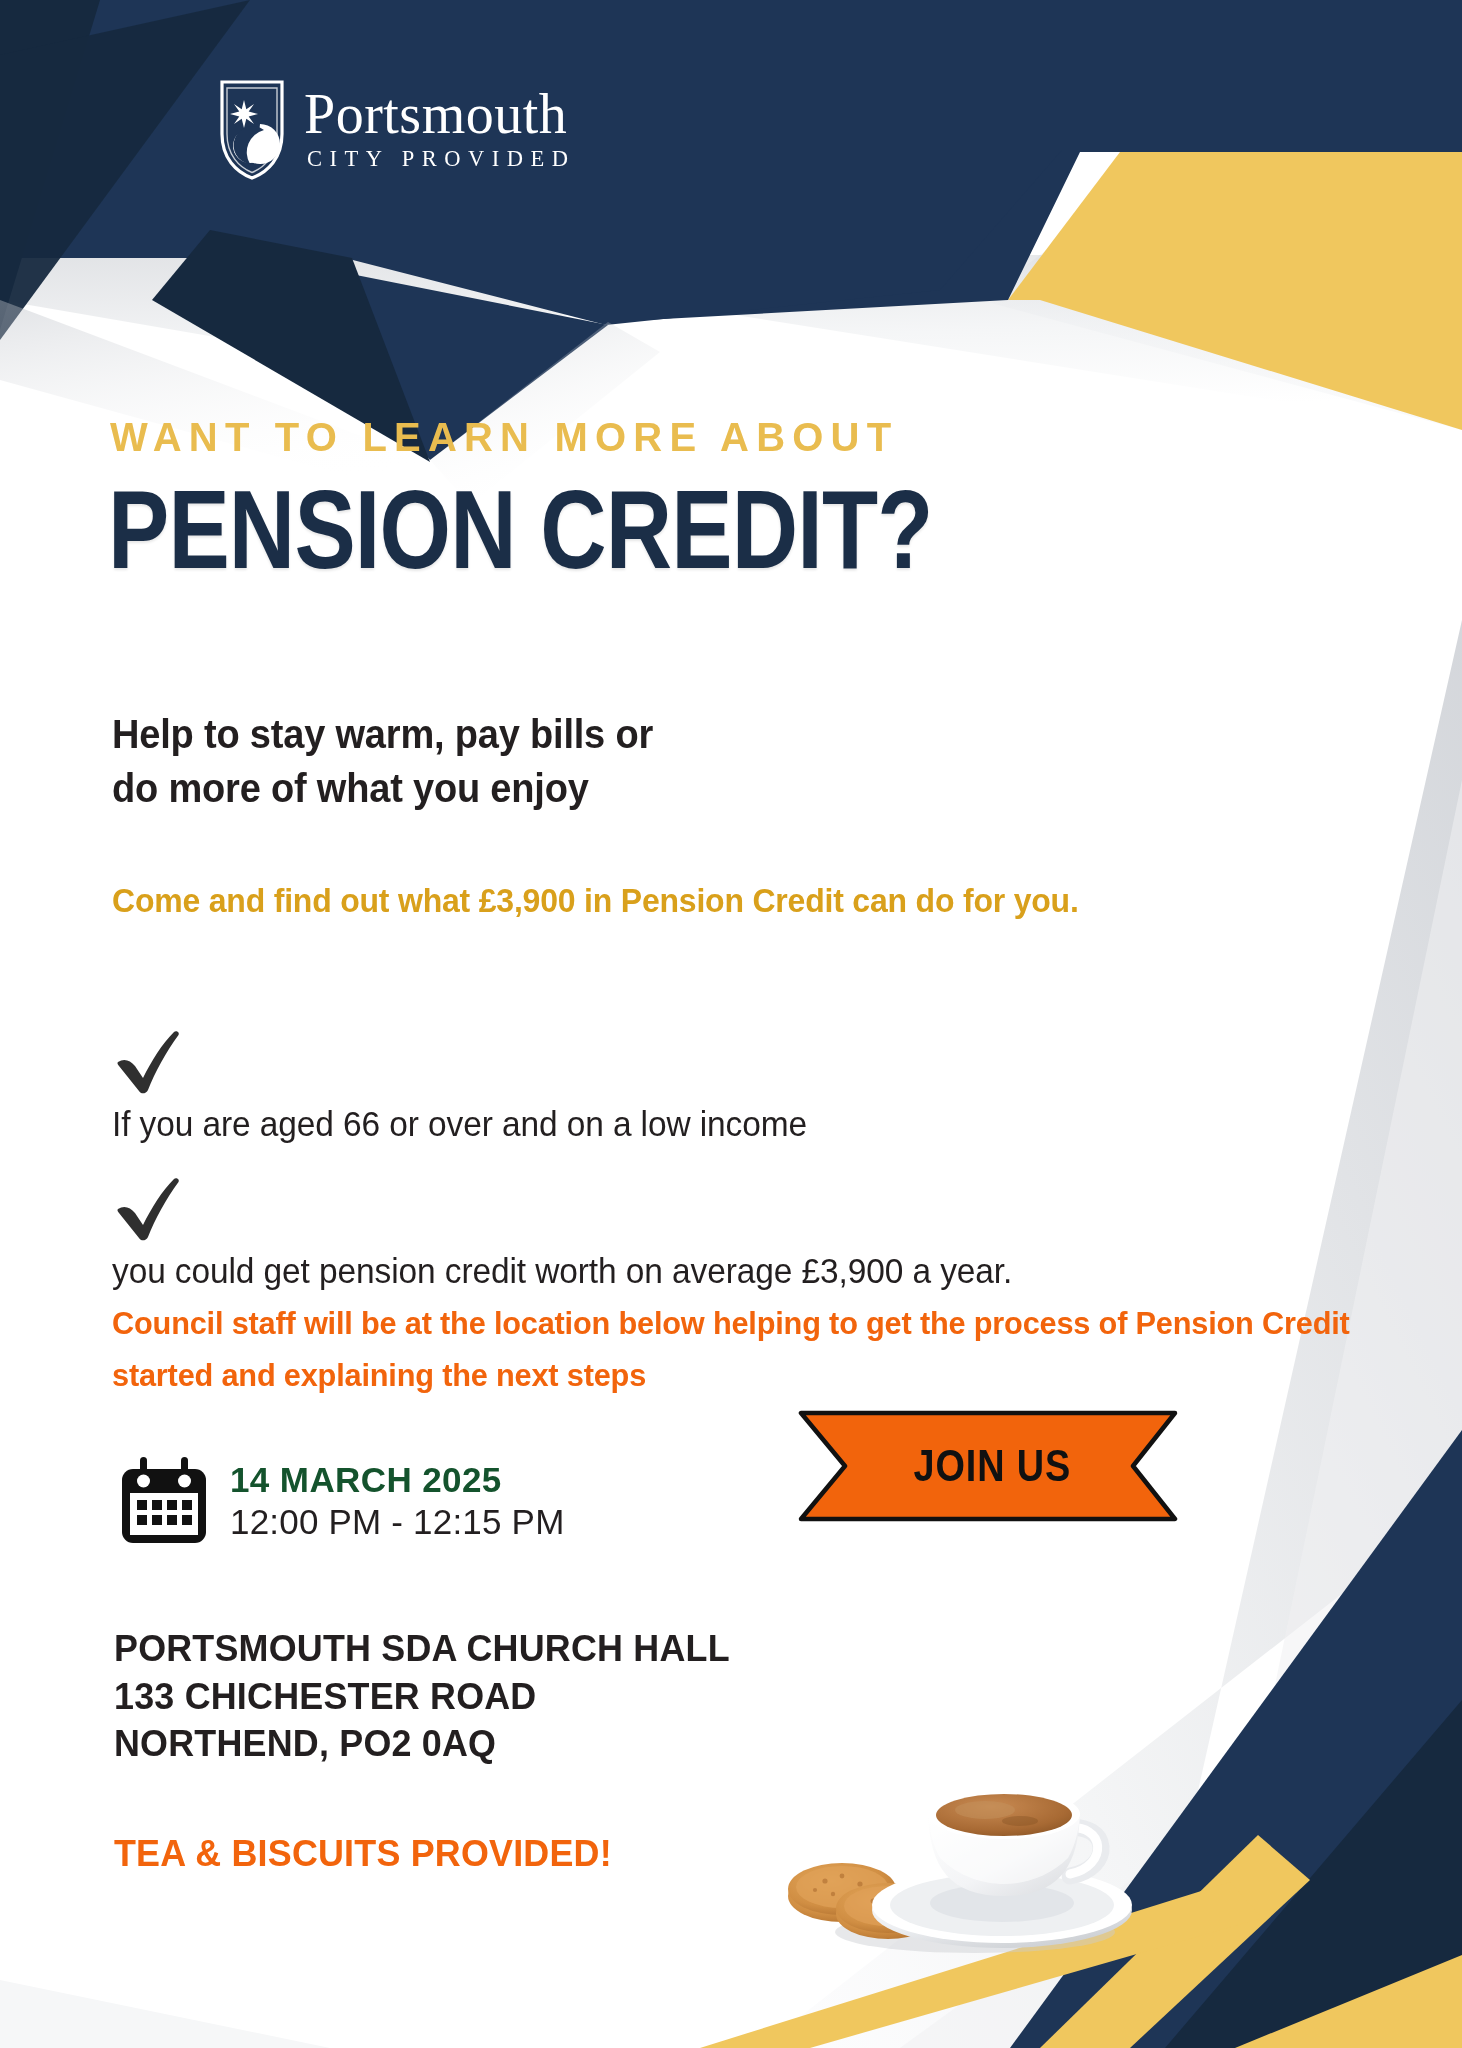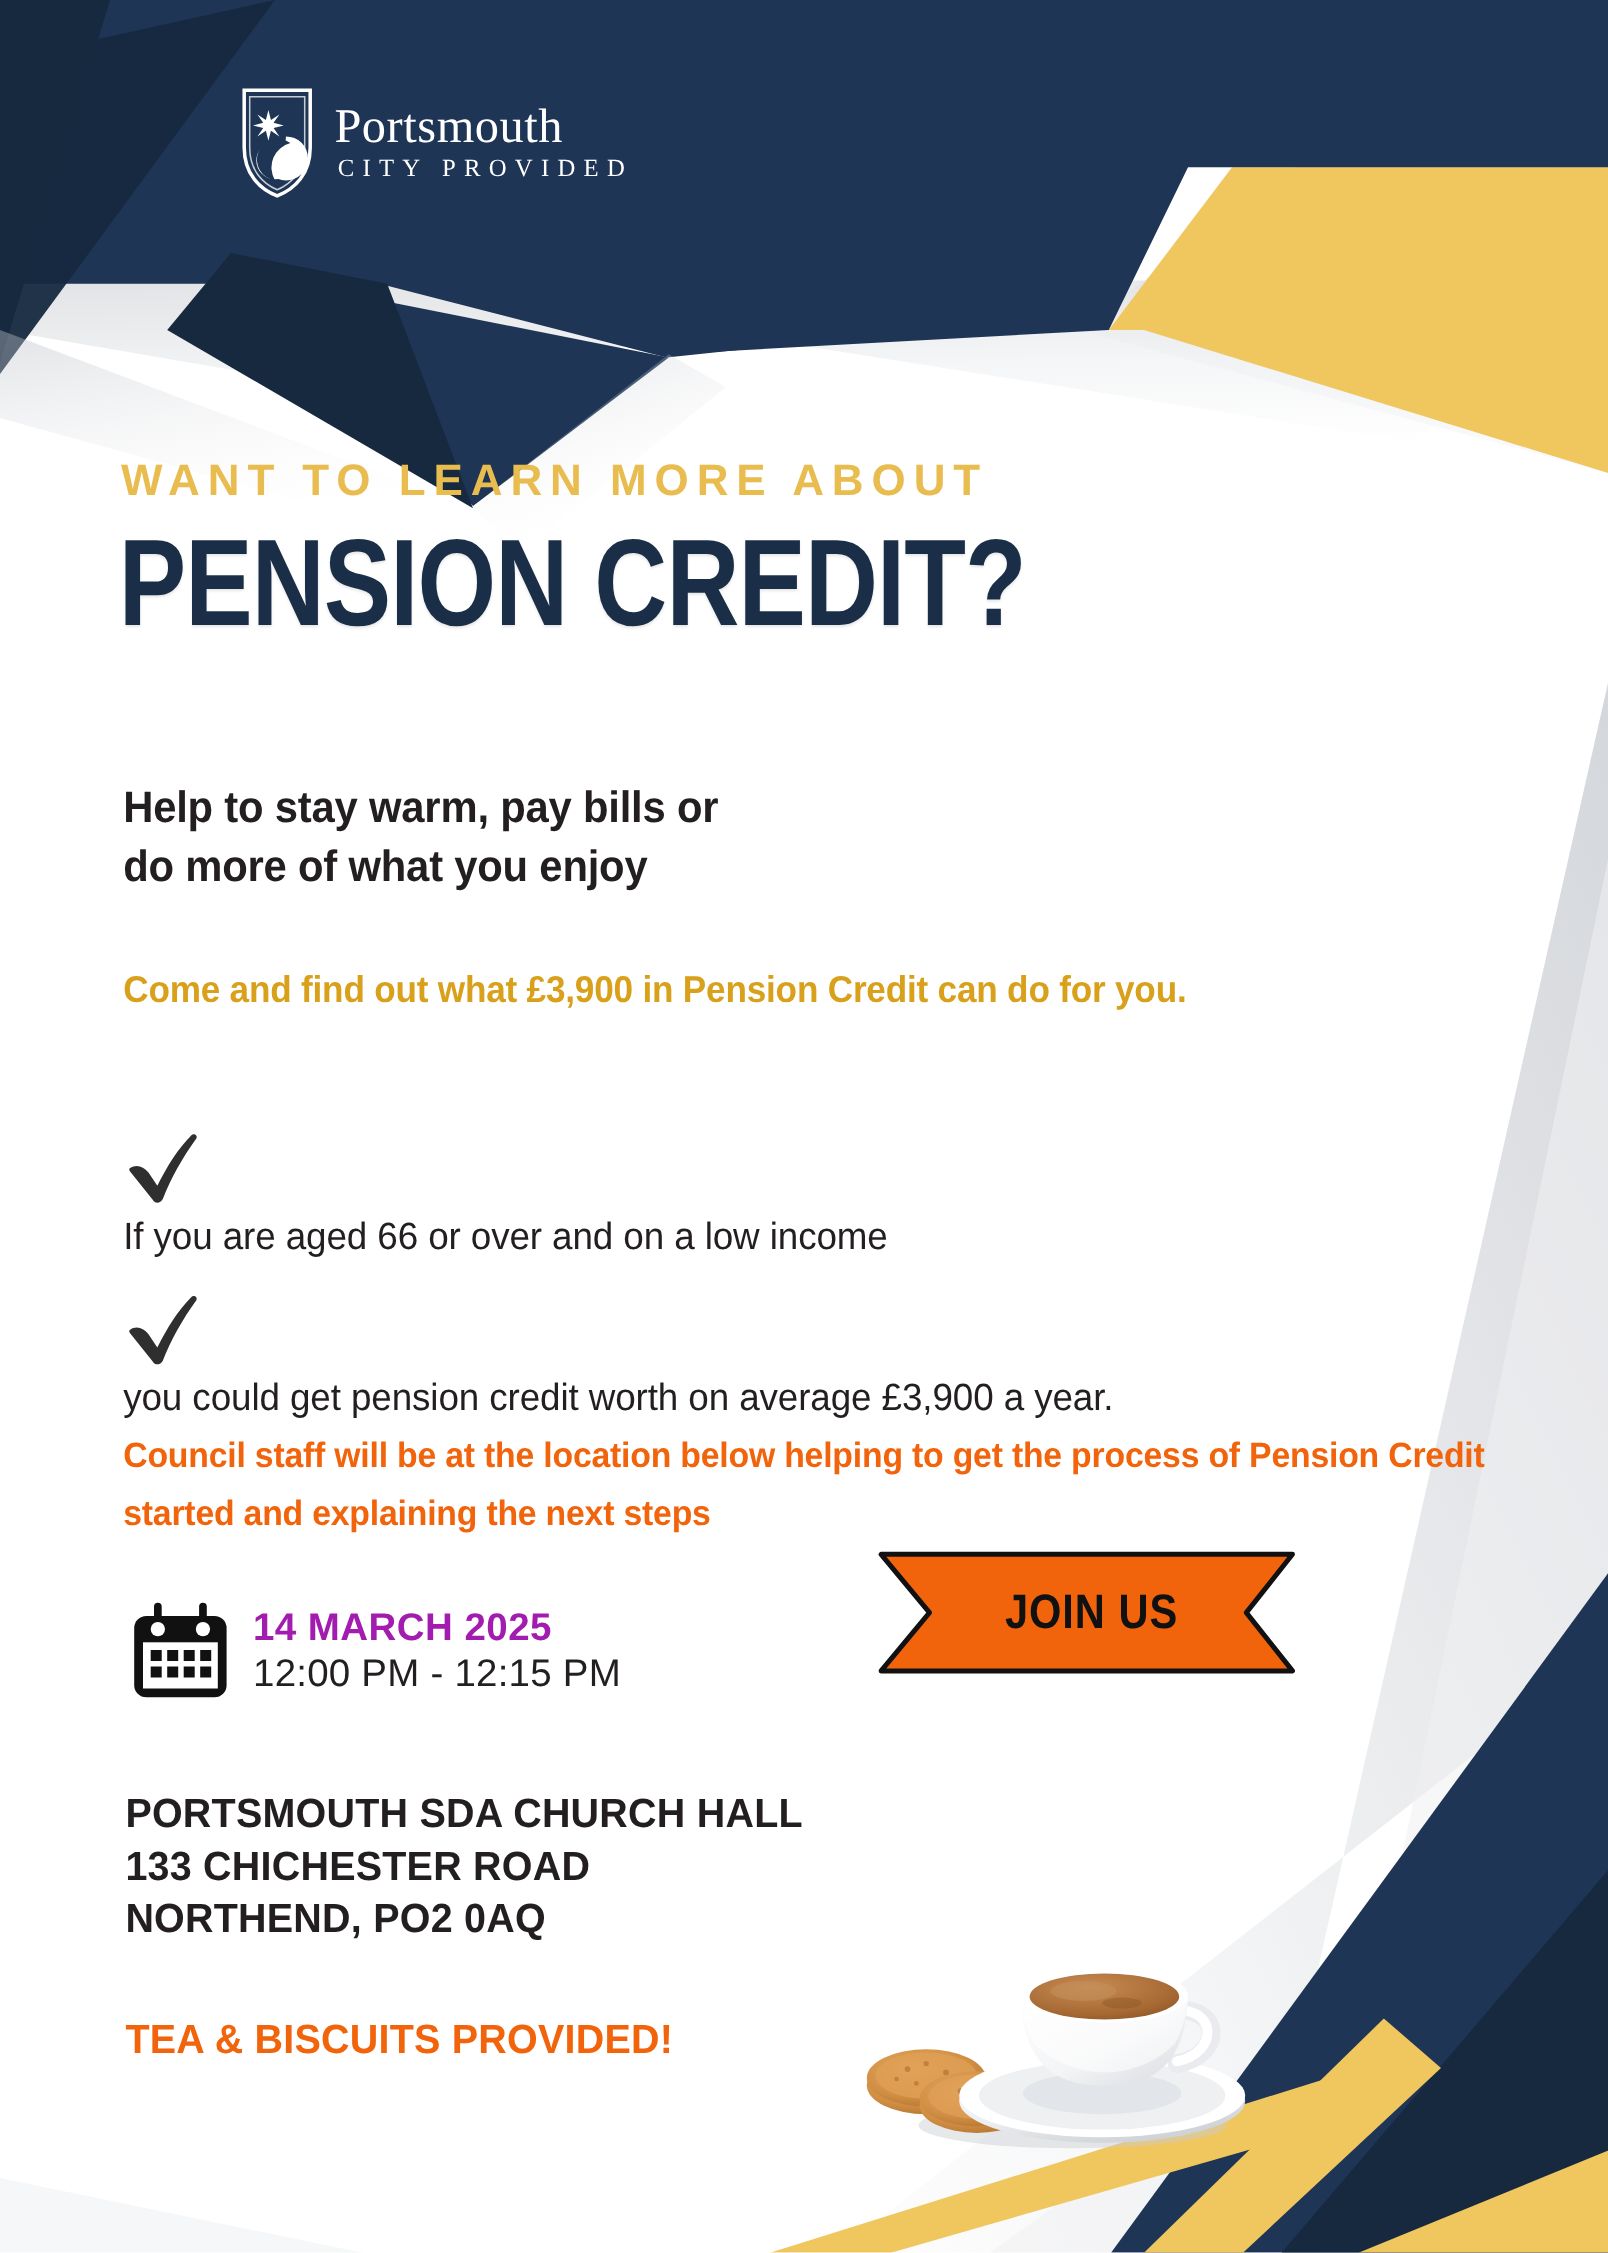--- a/index.html
+++ b/index.html
@@ -23,21 +23,21 @@
   
   .logo-block{
     position:absolute; left:218px; top:78px;
     display:flex; align-items:center; gap:18px;
     z-index:12;
   }
   .shield { width:68px; height:104px; flex:0 0 auto; }
   .logo-text { display:flex; flex-direction:column; }
   .logo-word {
     font-family:"Liberation Serif", serif;
-    font-size:44px; line-height:0.95; color:#ffffff;
+    font-size:56px; line-height:0.95; color:#ffffff;
     letter-spacing:0.5px;
   }
   .logo-sub {
     font-family:"Liberation Serif", serif;
     font-size:22.5px; color:#ffffff;
     letter-spacing:7.5px; margin-top:5px; margin-left:3px;
   }
 
   
   .content { position:absolute; left:0; top:0; width:1462px; height:2048px; z-index:10; }
@@ -89,21 +89,21 @@
   }
 
   
   .date-block{
     position:absolute; left:118px; top:1455px;
     display:flex; align-items:center; gap:20px;
   }
   .cal-icon{ width:92px; height:92px; flex:0 0 92px; }
   .date-lines{ display:flex; flex-direction:column; gap:2px; }
   .date-line1{
-    font-size:35px; font-weight:bold; color:#a21caf;
+    font-size:35px; font-weight:bold; color:#14532d;
     letter-spacing:0.4px;
   }
   .date-line2{
     font-size:35px; font-weight:normal; color:#231F20;
     letter-spacing:0.2px;
   }
 
   
   .join-wrap{
     position:absolute; left:793px; top:1407px;

